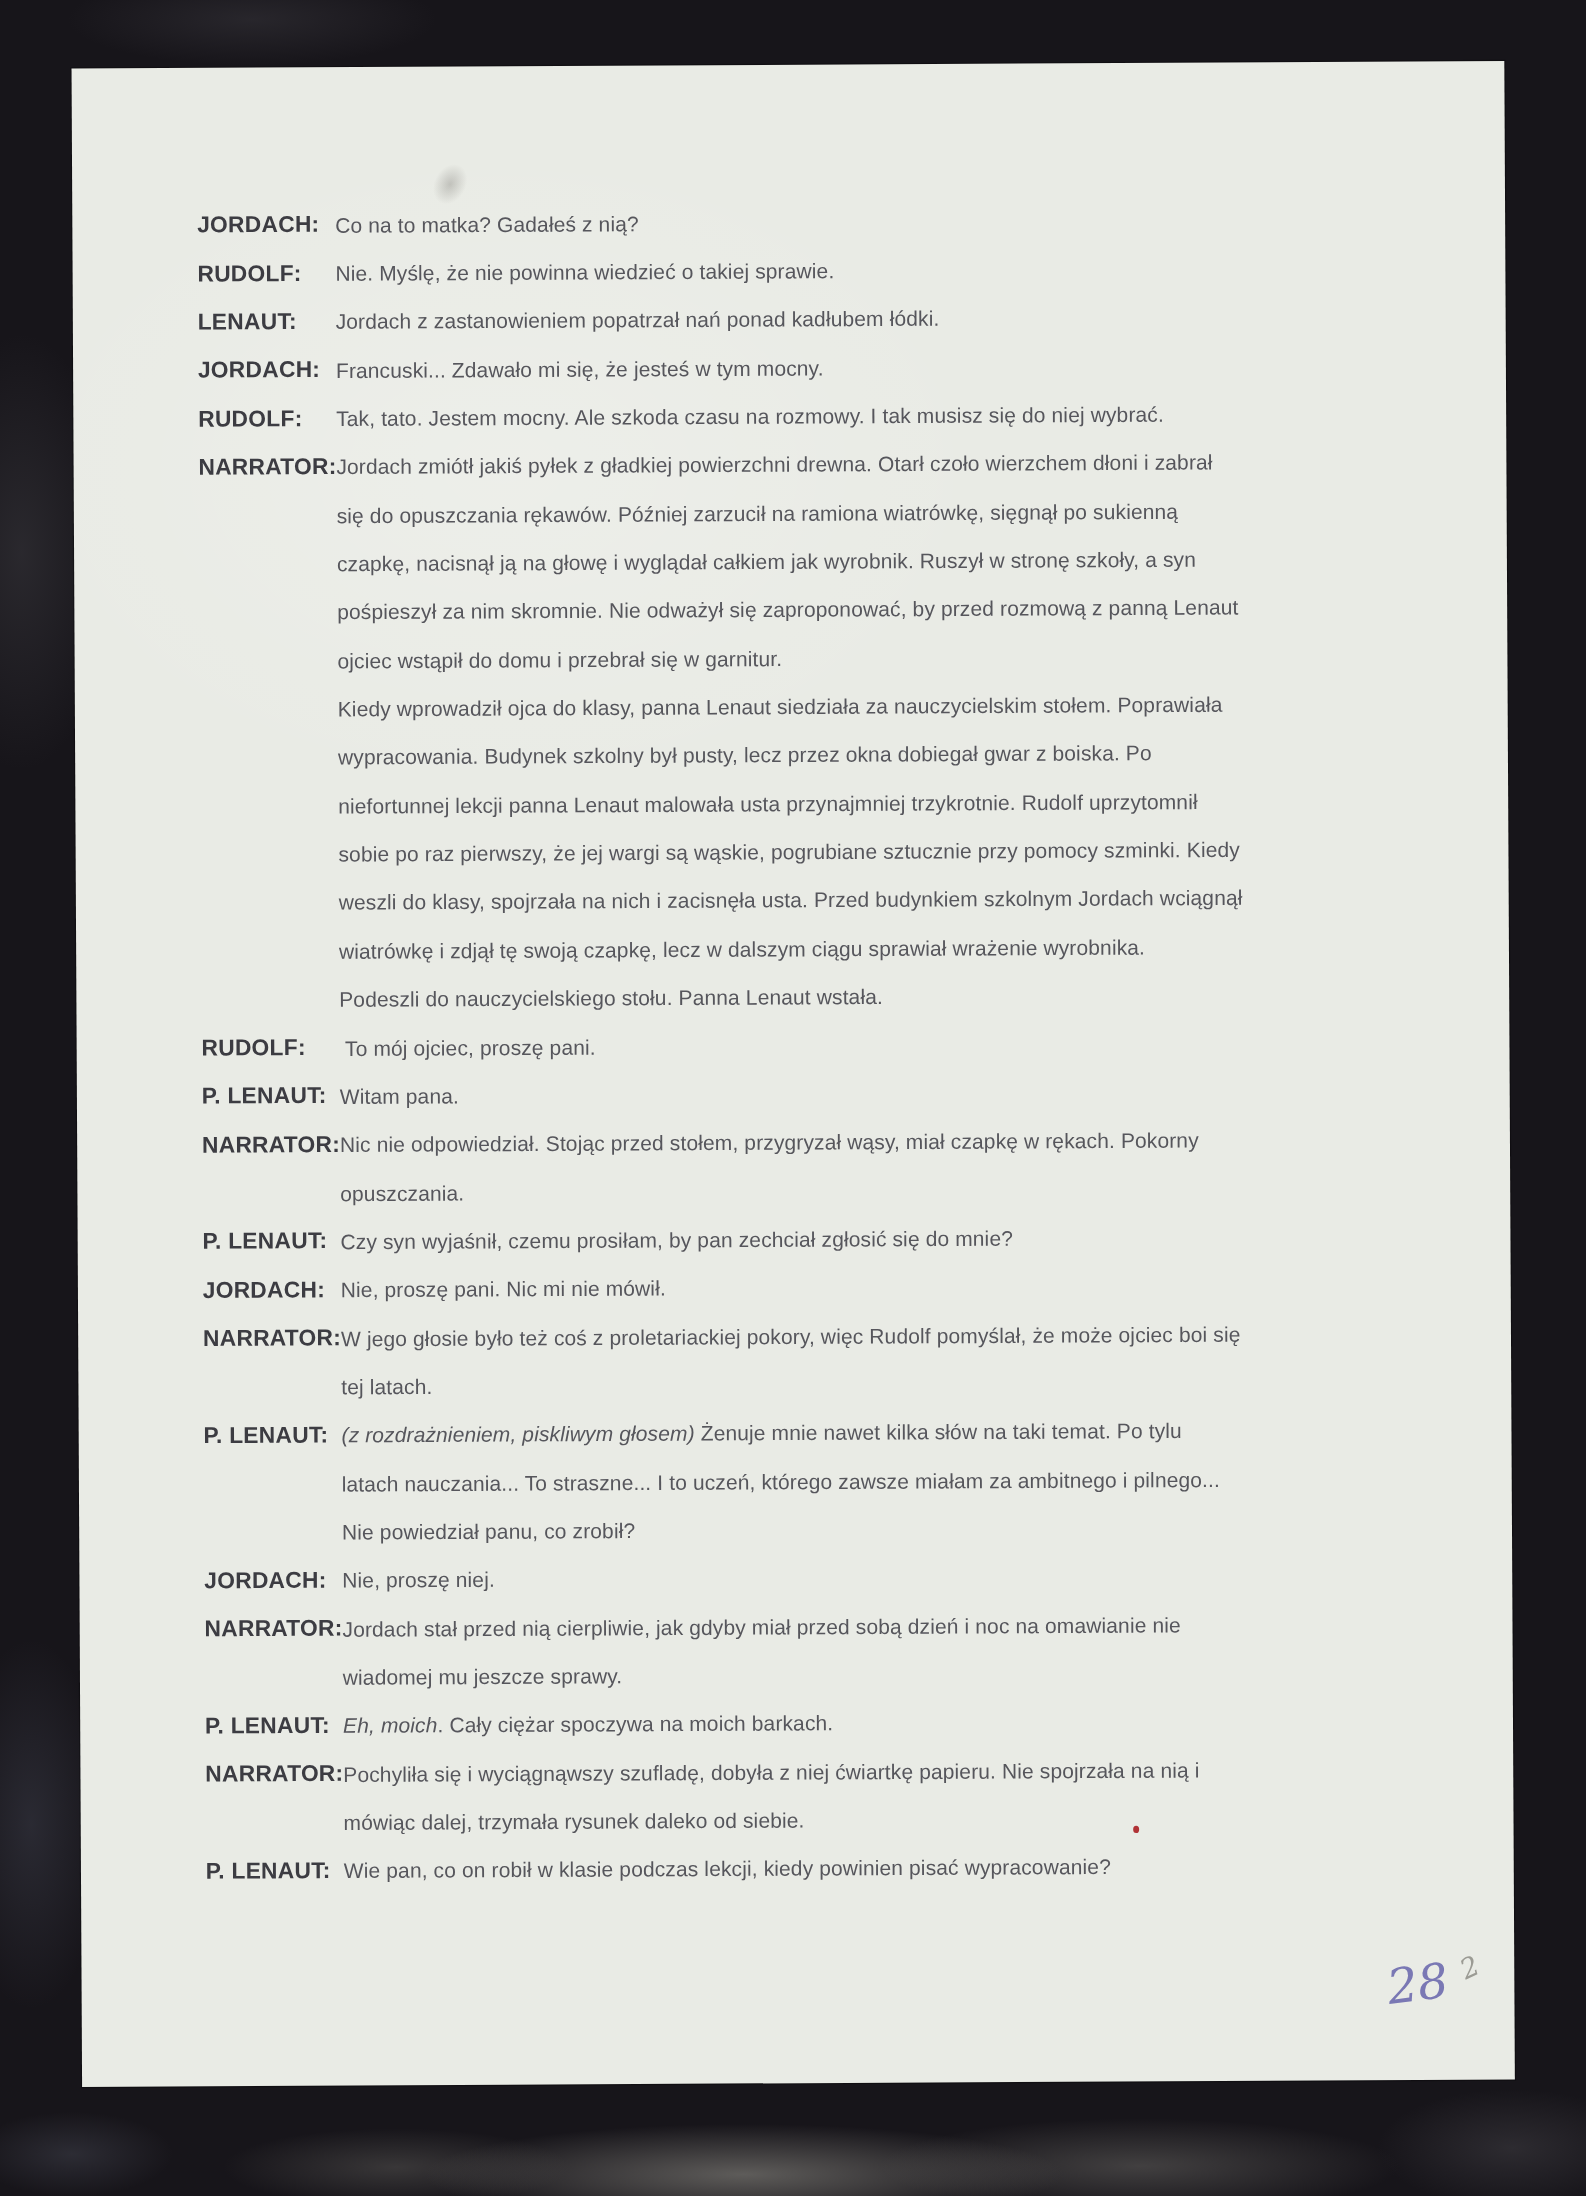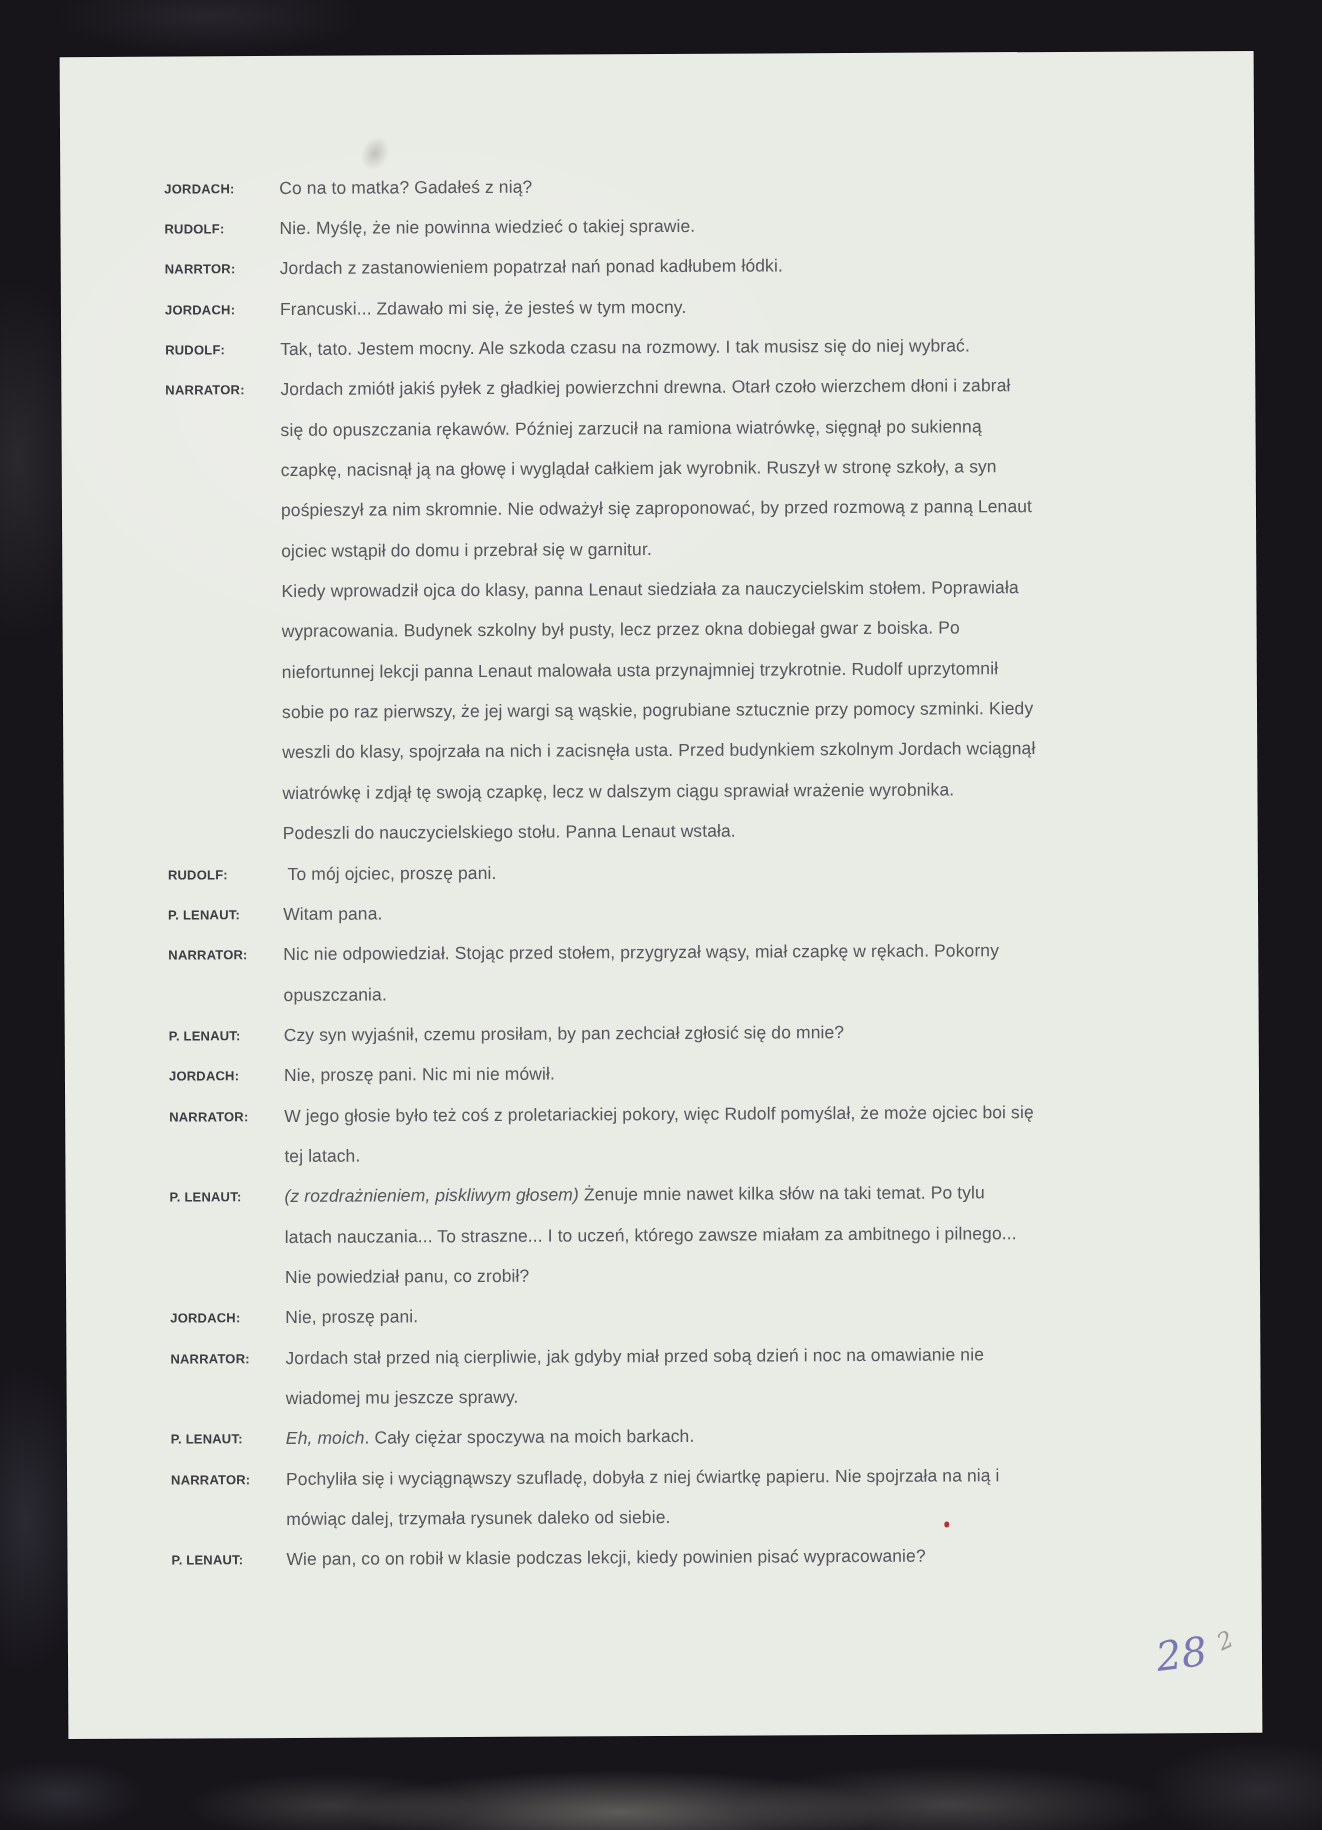--- a/index.html
+++ b/index.html
@@ -39,21 +39,21 @@
   }
   .row {
     display:flex;
     height:40.35px;
     align-items:center;
   }
   .speaker {
     flex:0 0 115px;
     width:115px;
     font-weight:bold;
-    font-size:13px;
+    font-size:19px;
     letter-spacing:0.2px;
     color:#3c3c42;
     white-space:nowrap;
   }
   .text {
     font-size:17.5px;
     color:#56565c;
     white-space:nowrap;
     letter-spacing:0.1px;
   }
@@ -106,21 +106,21 @@
     <div class="content">
         <div class="row">
           <div class="speaker">JORDACH:</div>
           <div class="text"><span class="seg">Co na to matka? Gadałeś z nią?</span></div>
         </div>
         <div class="row">
           <div class="speaker">RUDOLF:</div>
           <div class="text"><span class="seg">Nie. Myślę, że nie powinna wiedzieć o takiej sprawie.</span></div>
         </div>
         <div class="row">
-          <div class="speaker">NARRTOR:</div>
+          <div class="speaker">LENAUT:</div>
           <div class="text"><span class="seg">Jordach z zastanowieniem popatrzał nań ponad kadłubem łódki.</span></div>
         </div>
         <div class="row">
           <div class="speaker">JORDACH:</div>
           <div class="text"><span class="seg">Francuski... Zdawało mi się, że jesteś w tym mocny.</span></div>
         </div>
         <div class="row">
           <div class="speaker">RUDOLF:</div>
           <div class="text"><span class="seg">Tak, tato. Jestem mocny. Ale szkoda czasu na rozmowy. I tak musisz się do niej wybrać.</span></div>
         </div>
@@ -211,21 +211,21 @@
         <div class="row">
           <div class="speaker"></div>
           <div class="text"><span class="seg">latach nauczania... To straszne... I to uczeń, którego zawsze miałam za ambitnego i pilnego...</span></div>
         </div>
         <div class="row">
           <div class="speaker"></div>
           <div class="text"><span class="seg">Nie powiedział panu, co zrobił?</span></div>
         </div>
         <div class="row">
           <div class="speaker">JORDACH:</div>
-          <div class="text"><span class="seg">Nie, proszę pani.</span></div>
+          <div class="text"><span class="seg">Nie, proszę niej.</span></div>
         </div>
         <div class="row">
           <div class="speaker">NARRATOR:</div>
           <div class="text"><span class="seg">Jordach stał przed nią cierpliwie, jak gdyby miał przed sobą dzień i noc na omawianie nie</span></div>
         </div>
         <div class="row">
           <div class="speaker"></div>
           <div class="text"><span class="seg">wiadomej mu jeszcze sprawy.</span></div>
         </div>
         <div class="row">

